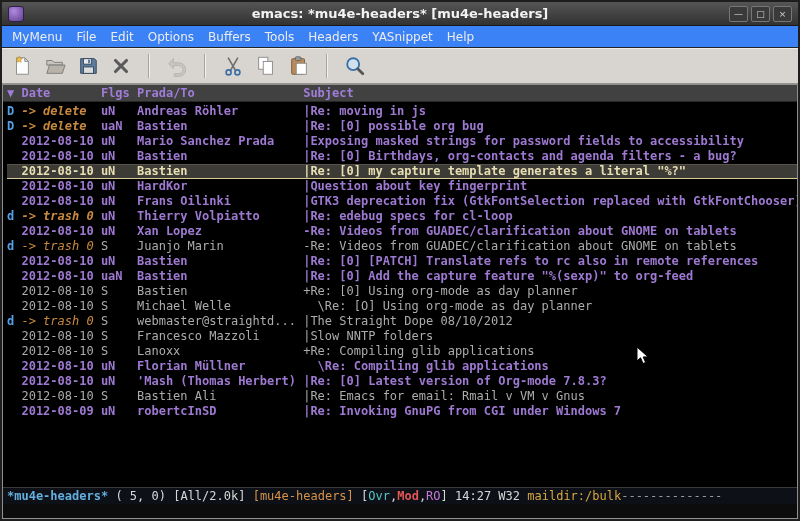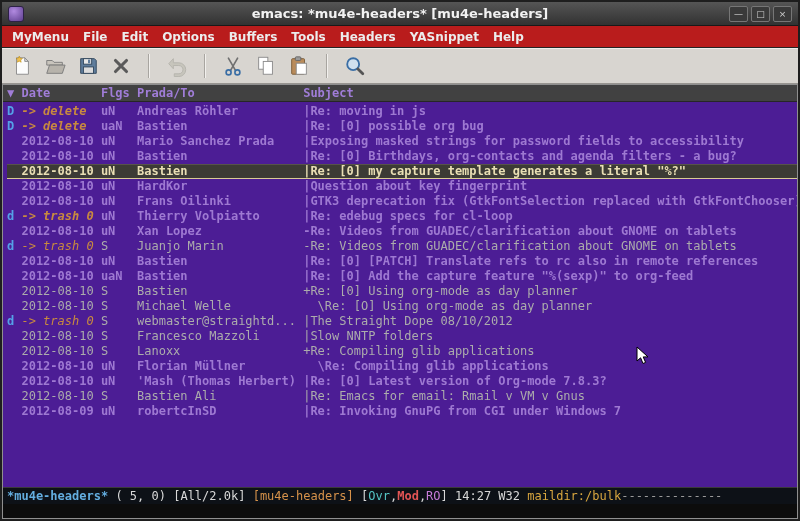--- a/index.html
+++ b/index.html
@@ -30,41 +30,41 @@
   }
   .win-buttons { margin-left:auto; display:flex; gap:3px; z-index:1; }
   .win-btn {
     width:19px; height:16px; background:#3a3a3a;
     border:1px solid #767676; border-radius:2px;
     color:#d0d0d0; font-size:9px; line-height:14px; text-align:center;
   }
 
   
   .menubar {
-    height:22px; flex:0 0 22px; background:#b91c1c;
+    height:22px; flex:0 0 22px; background:#3b82f6;
     border-bottom:1px solid #242424;
-    display:flex; align-items:center; padding:0 3px;font-weight:bold;
+    display:flex; align-items:center; padding:0 3px;
   }
   .menu-item { color:#ececec; font-size:12px; padding:3px 7px; }
 
   
   .toolbar {
     height:36px; flex:0 0 36px; background:#d8d5d0;
     border-bottom:1px solid #979490; border-top:1px solid #efedea;
     display:flex; align-items:center; padding:0 5px; gap:3px;
   }
   .tool-btn { width:30px; height:30px; display:flex; align-items:center; justify-content:center; border-radius:3px; }
   .tool-btn svg { width:22px; height:22px; }
   .tool-btn.disabled { opacity:.45; }
   .tool-sep { width:2px; height:24px; margin:0 9px; border-left:1px solid #a8a5a0; border-right:1px solid #f2f0ed; }
 
   
   .frame {
     flex:1; min-height:0; display:flex; flex-direction:column;
-    border:1px solid #8f8f8f; background:#4c1d95;
+    border:1px solid #8f8f8f; background:#000000;
   }
 
   .headerline {
     height:17px; flex:0 0 17px; background:#414141;
     border-bottom:1px solid #262626;
     color:#a07dd8; font-weight:bold;
     font-family:"DejaVu Sans Mono", monospace; font-size:12px;
     display:flex; align-items:center; padding-left:4px; white-space:pre;
   }
   .hdr-date { width:12ch; }

